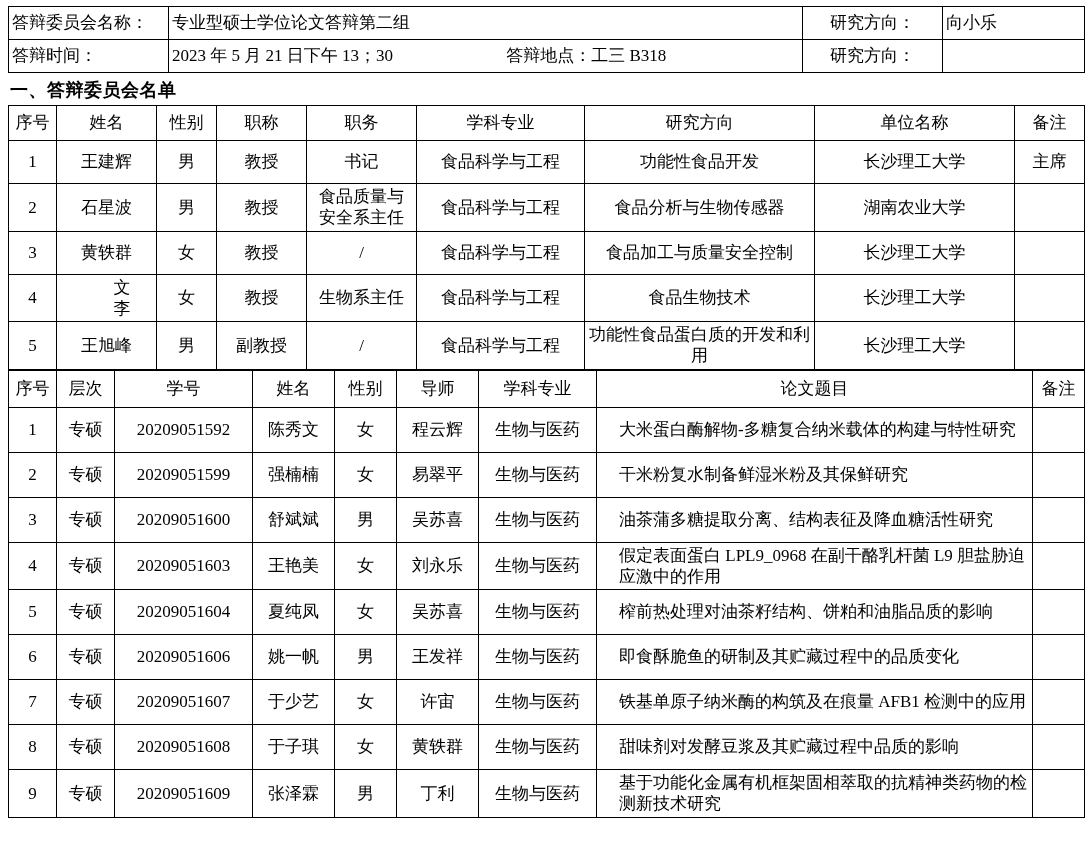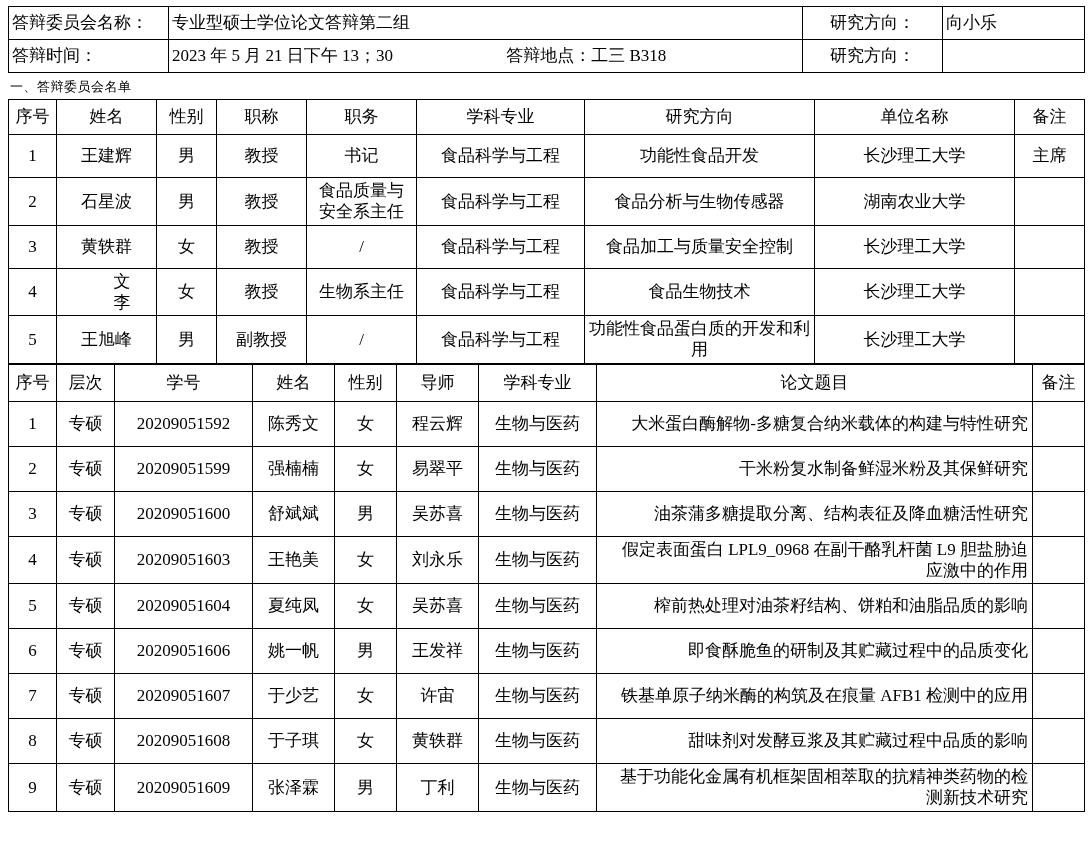--- a/index.html
+++ b/index.html
@@ -26,31 +26,31 @@
     vertical-align:middle;
     padding:2px 3px;
     font-size:17px;
     line-height:1.25;
   }
   .hdr-table td{height:28px;}
   .lbl{font-size:17px;}
   .center{text-align:center;}
   .left{text-align:left;}
   .section-title{
-    font-size:13px;
-    font-weight:normal;
+    font-size:18px;
+    font-weight:bold;
     margin:5px 0 3px 2px;
     letter-spacing:0.5px;
   }
   .com-table td{height:38px;}
   .com-table .hrow td{height:30px;text-align:center;}
   .stu-table td{height:40px;}
   .stu-table .hrow td{height:32px;text-align:center;}
   .name-sp{letter-spacing:6px;padding-left:40px;}
-  .title-cell{text-align:right;padding-left:12px;padding-right:4px;}
+  .title-cell{text-align:left;padding-left:22px;padding-right:4px;}
 </style>
 </head>
 <body>
 
 <div class="page">
 
   <table class="hdr-table">
     <colgroup>
       <col style="width:160px">
         <col style="width:634px">

